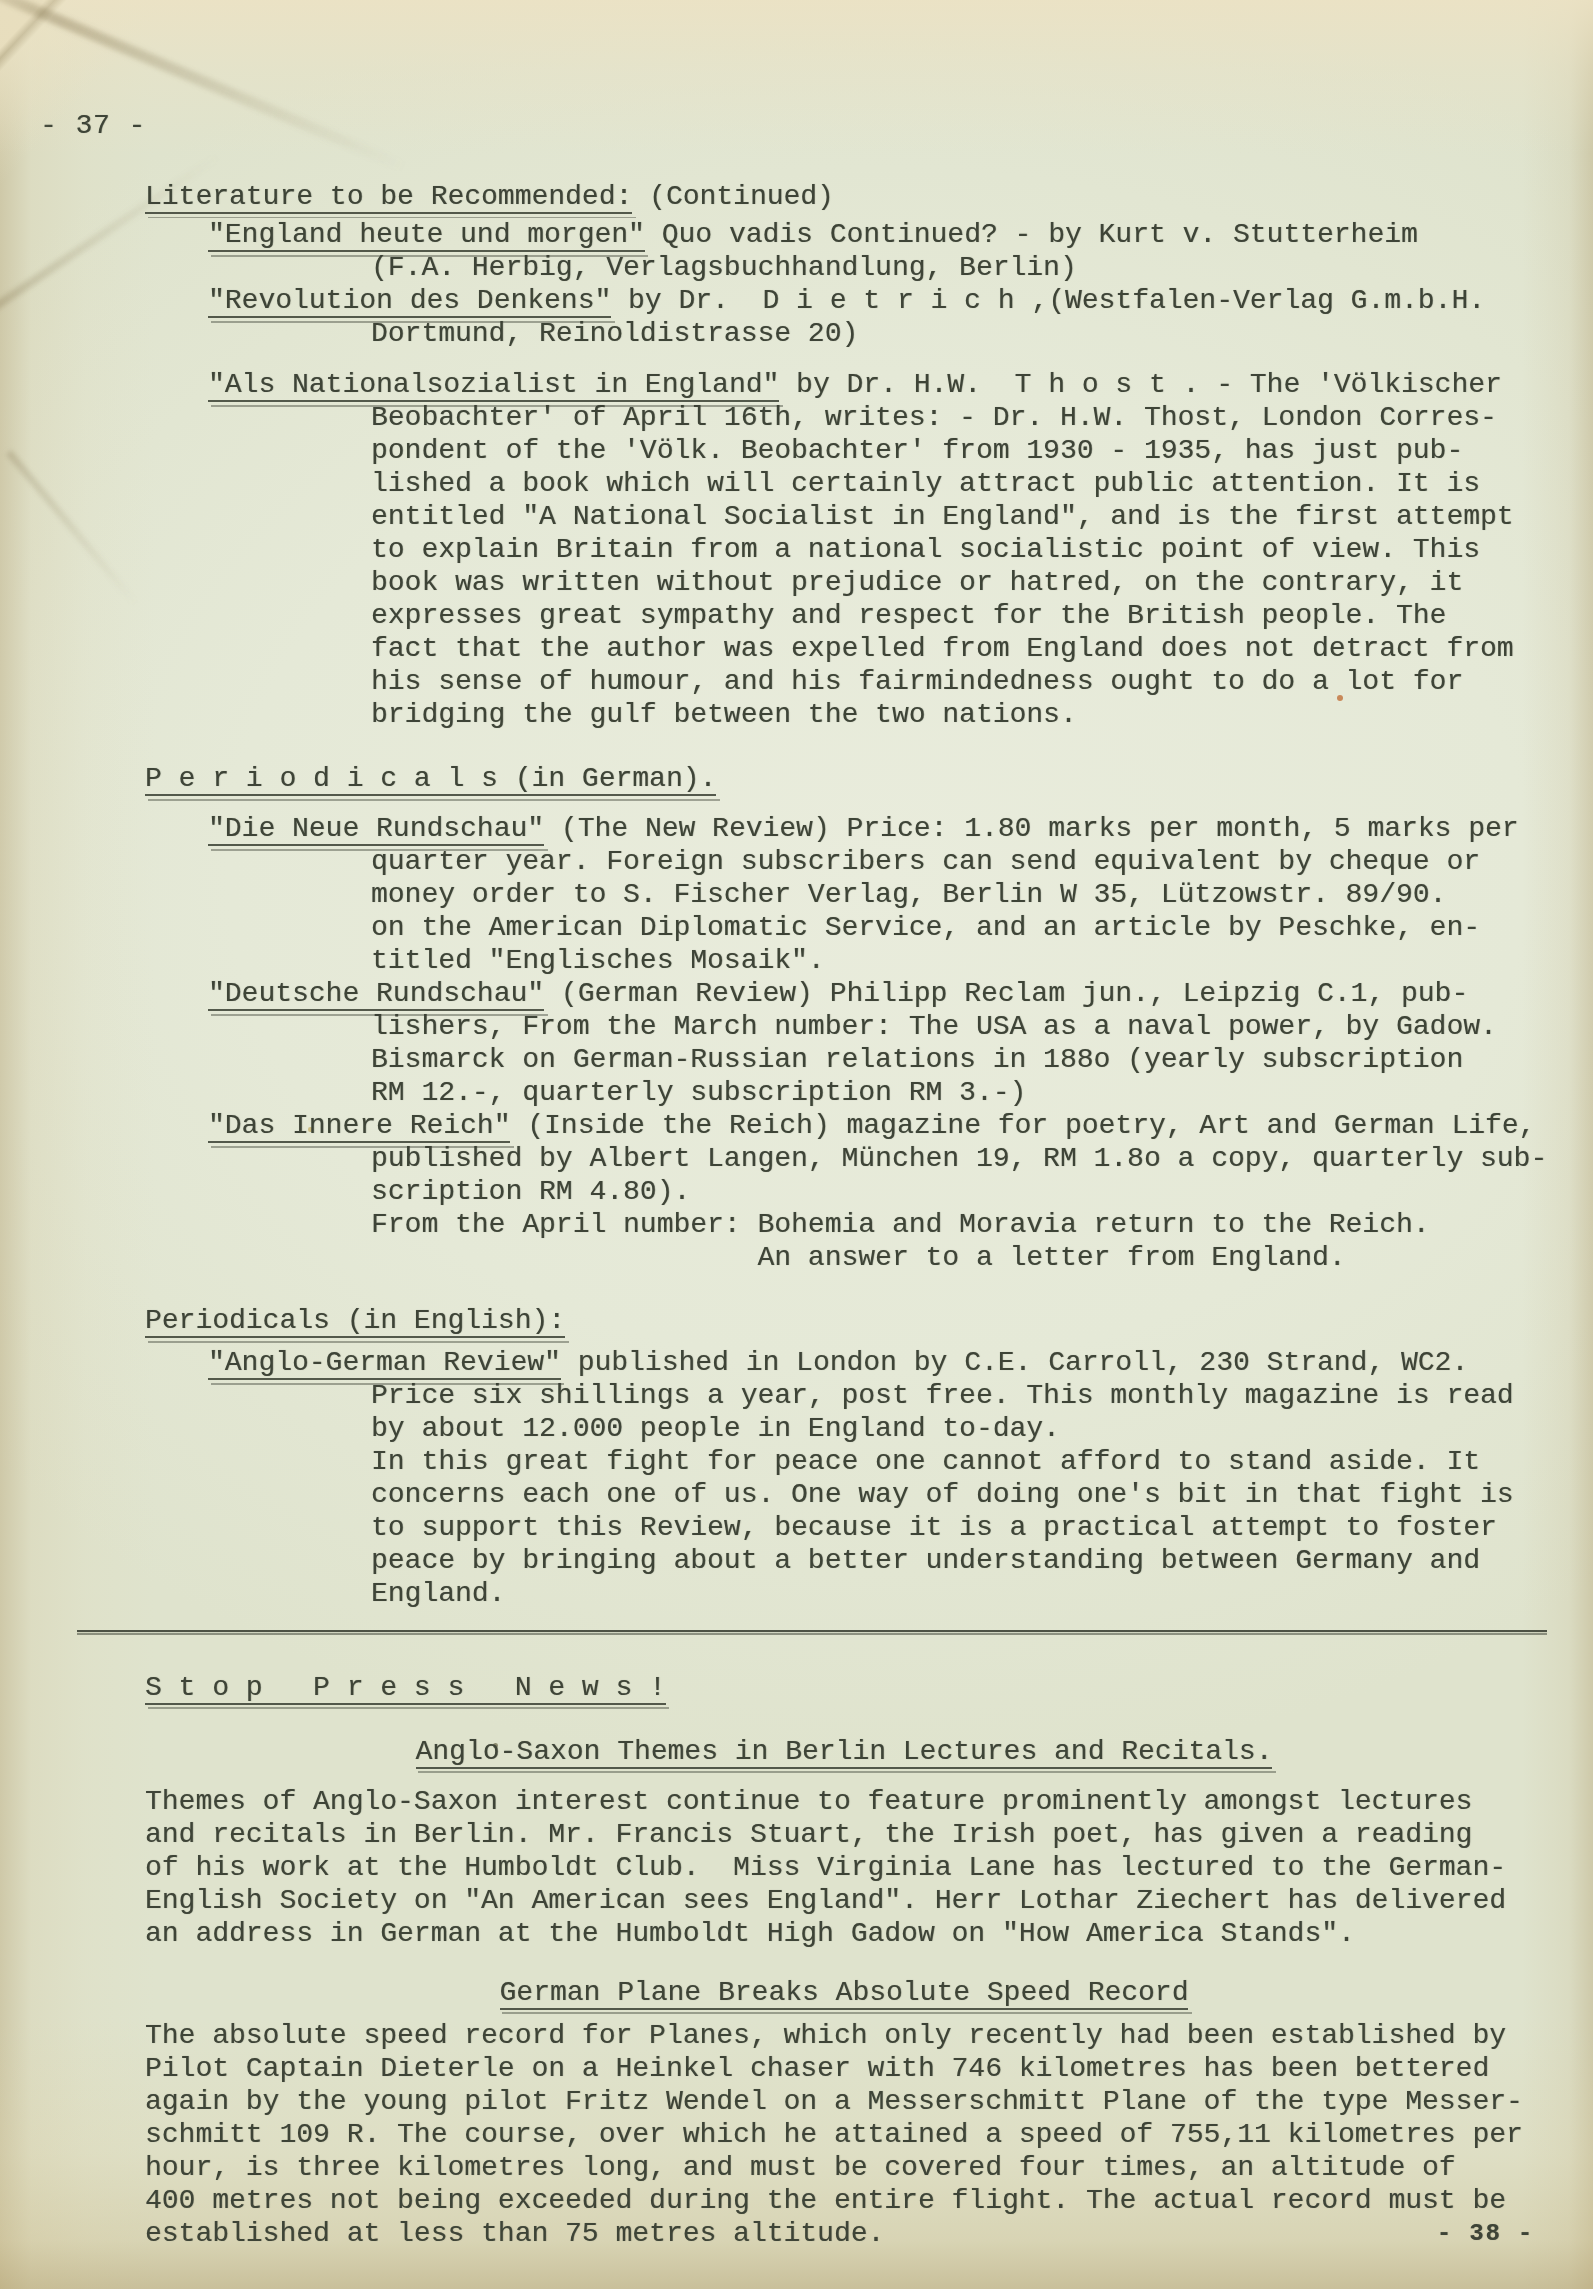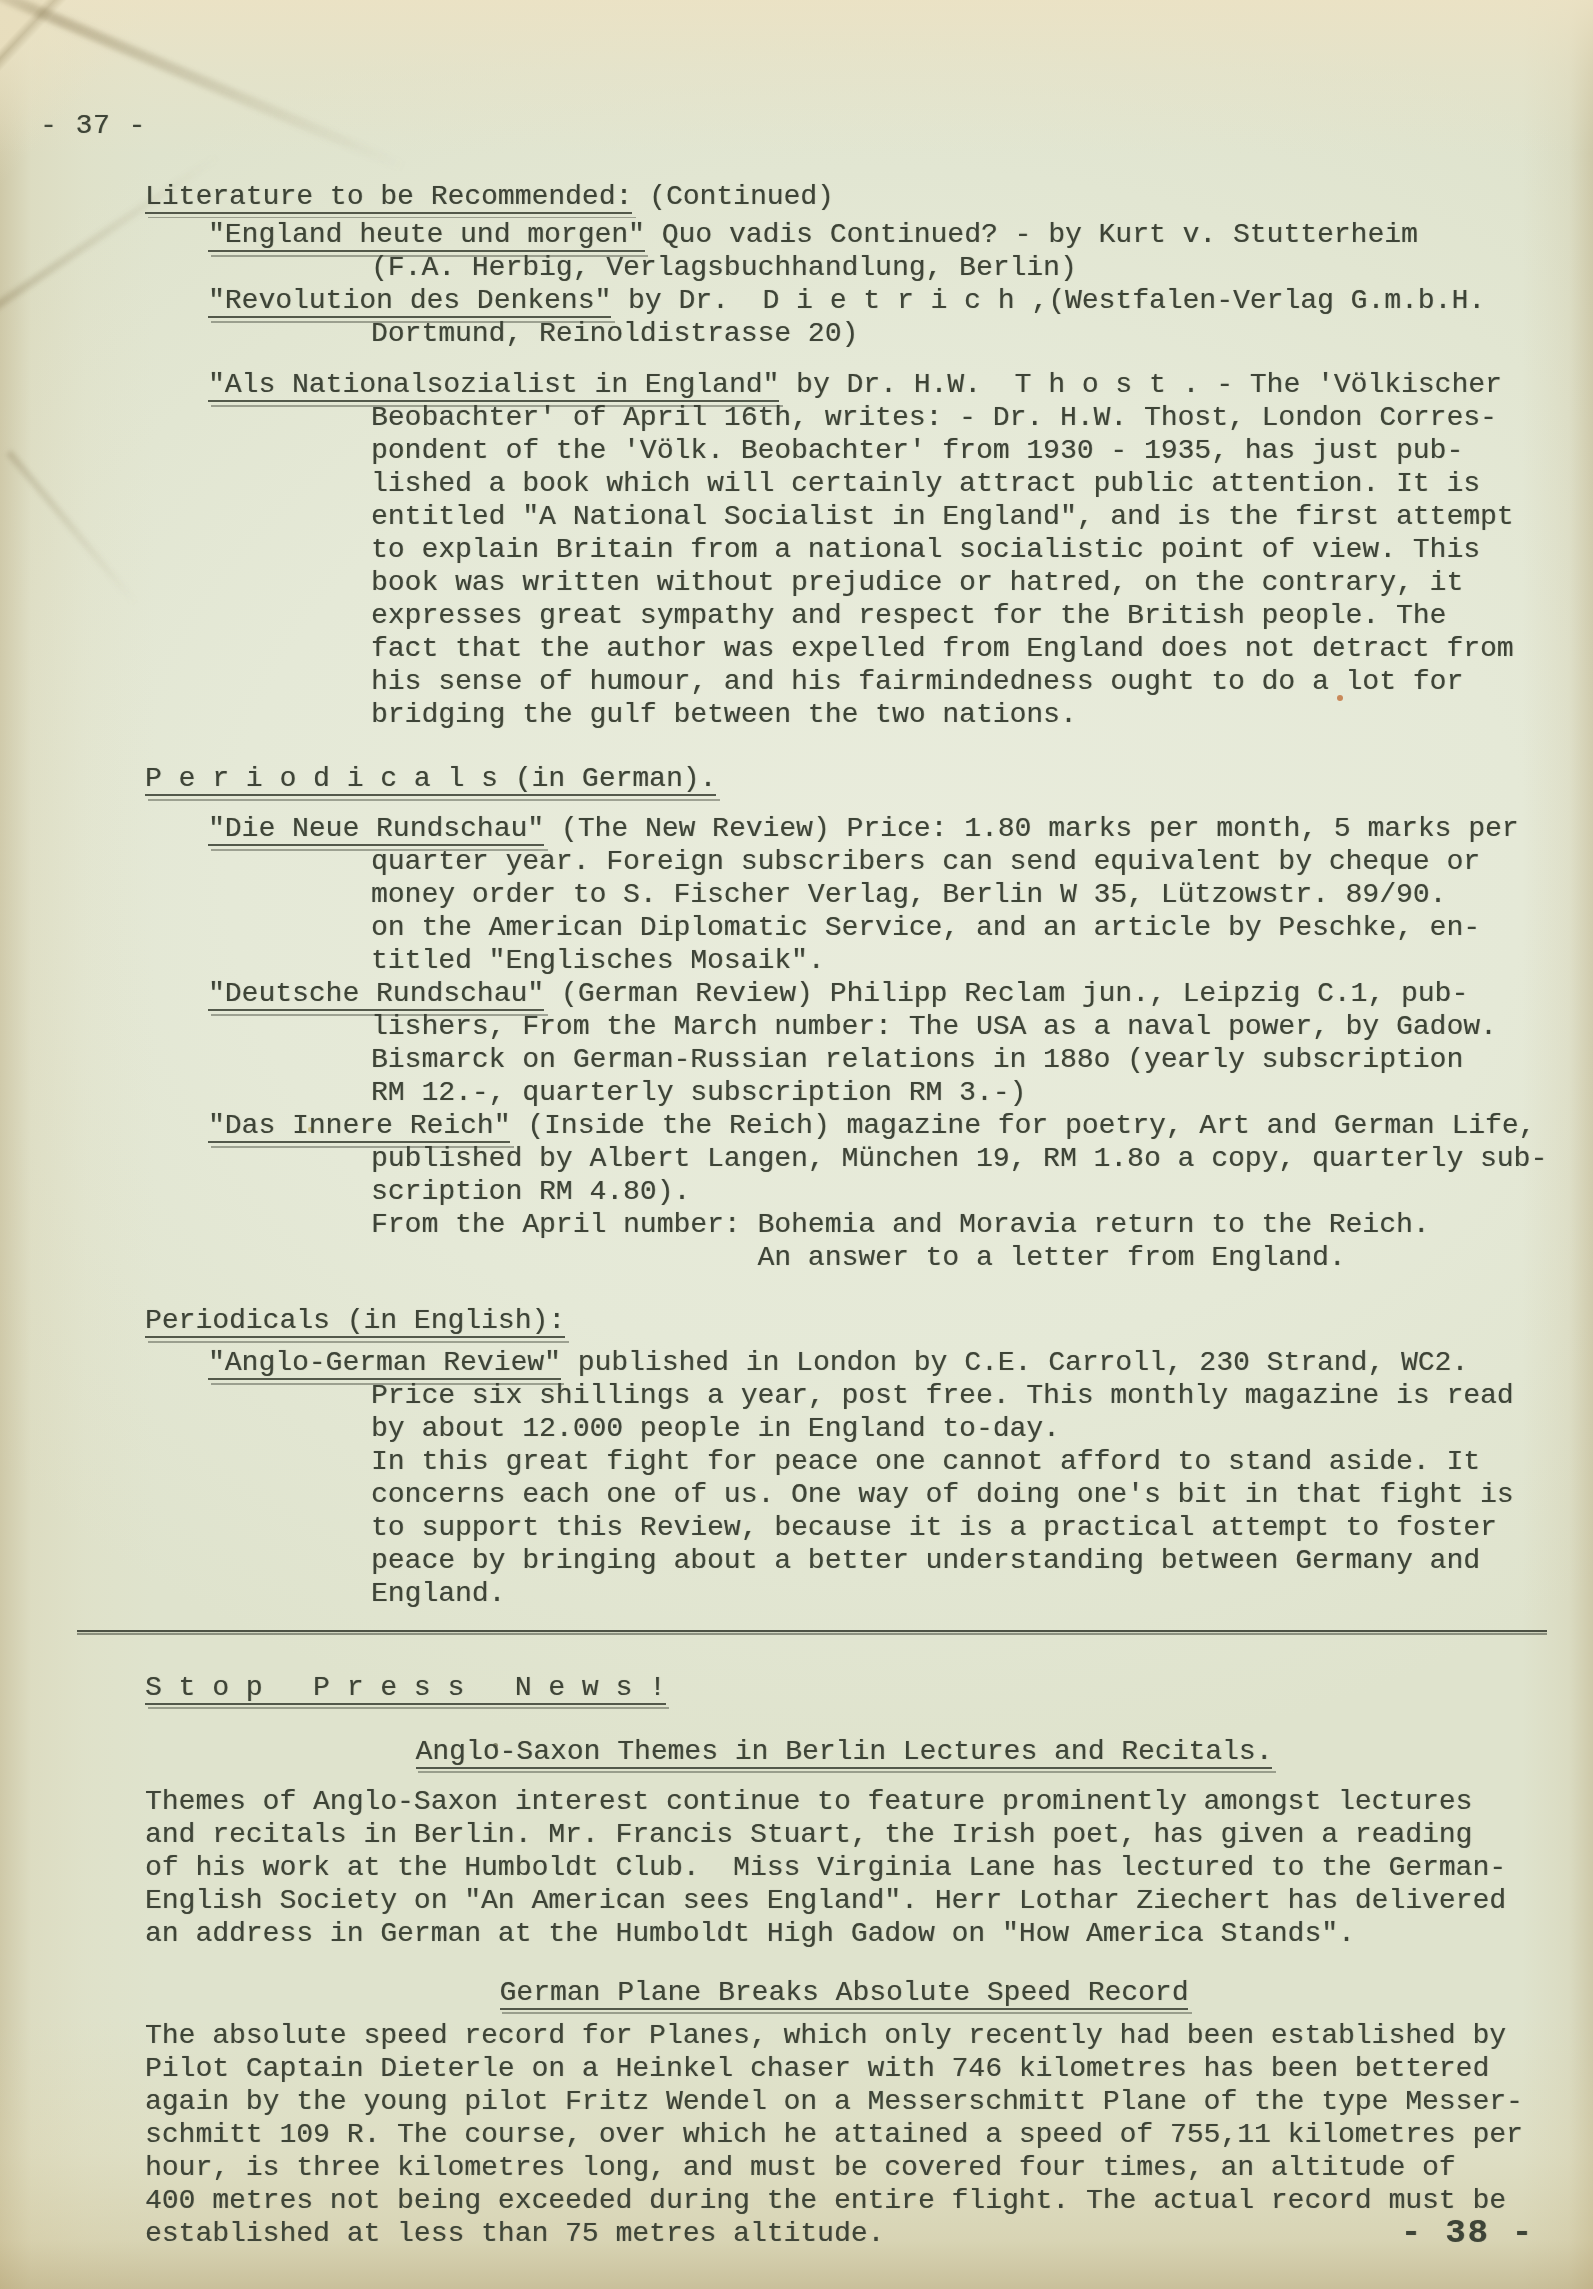--- a/index.html
+++ b/index.html
@@ -25,21 +25,21 @@
   .u::after { content:""; position:absolute; left:2.7px; right:-3.6px; bottom:-6.3px; height:1.8px; background:rgba(58,63,50,0.42); }
   .heading { margin-left:145px; white-space:pre; }
   .pageno-top { margin-top:109px; letter-spacing:0.9px;padding-left:40px; }
   .entry-first { margin-left:208px; white-space:pre; }
   .entry-cont { margin-left:371px; }
   .para { margin-left:145px; margin-right:36px; }
   .center-title { margin-left:145px; margin-right:51px; text-align:center; white-space:pre; }
   .rule { margin-left:77px; width:1470px; height:4.5px;
     background:linear-gradient(to bottom, rgba(56,61,49,0.88) 0 1.8px, rgba(56,61,49,0.1) 1.8px 2.7px, rgba(56,61,49,0.5) 2.7px 4.5px); }
   .lastline { display:flex; justify-content:space-between; margin-left:145px; padding-right:60px; white-space:pre; }
-  .pageno-bottom { font-weight:bold; font-size:34px; letter-spacing:1.8px; }
+  .pageno-bottom { font-weight:bold; font-size:24px; letter-spacing:1.8px; }
   
   .crease { position:absolute; pointer-events:none; }
   .crease-a { left:-81px; top:63px; width:507px; height:11px; transform:rotate(23deg);
     background:linear-gradient(90deg, rgba(118,103,66,0) 0%, rgba(118,103,66,0.35) 25%, rgba(118,103,66,0.12) 70%, rgba(118,103,66,0) 100%);
     filter:blur(2.7px); }
   .crease-b { left:-54px; top:235px; width:299px; height:8.1px; transform:rotate(-34deg);
     background:linear-gradient(90deg, rgba(118,103,66,0.3) 0%, rgba(118,103,66,0.1) 60%, rgba(118,103,66,0) 100%);
     filter:blur(2.7px); }
   .crease-c { left:-27px; top:525px; width:199px; height:7.2px; transform:rotate(50deg);
     background:linear-gradient(90deg, rgba(118,103,66,0.25) 0%, rgba(118,103,66,0) 100%);

